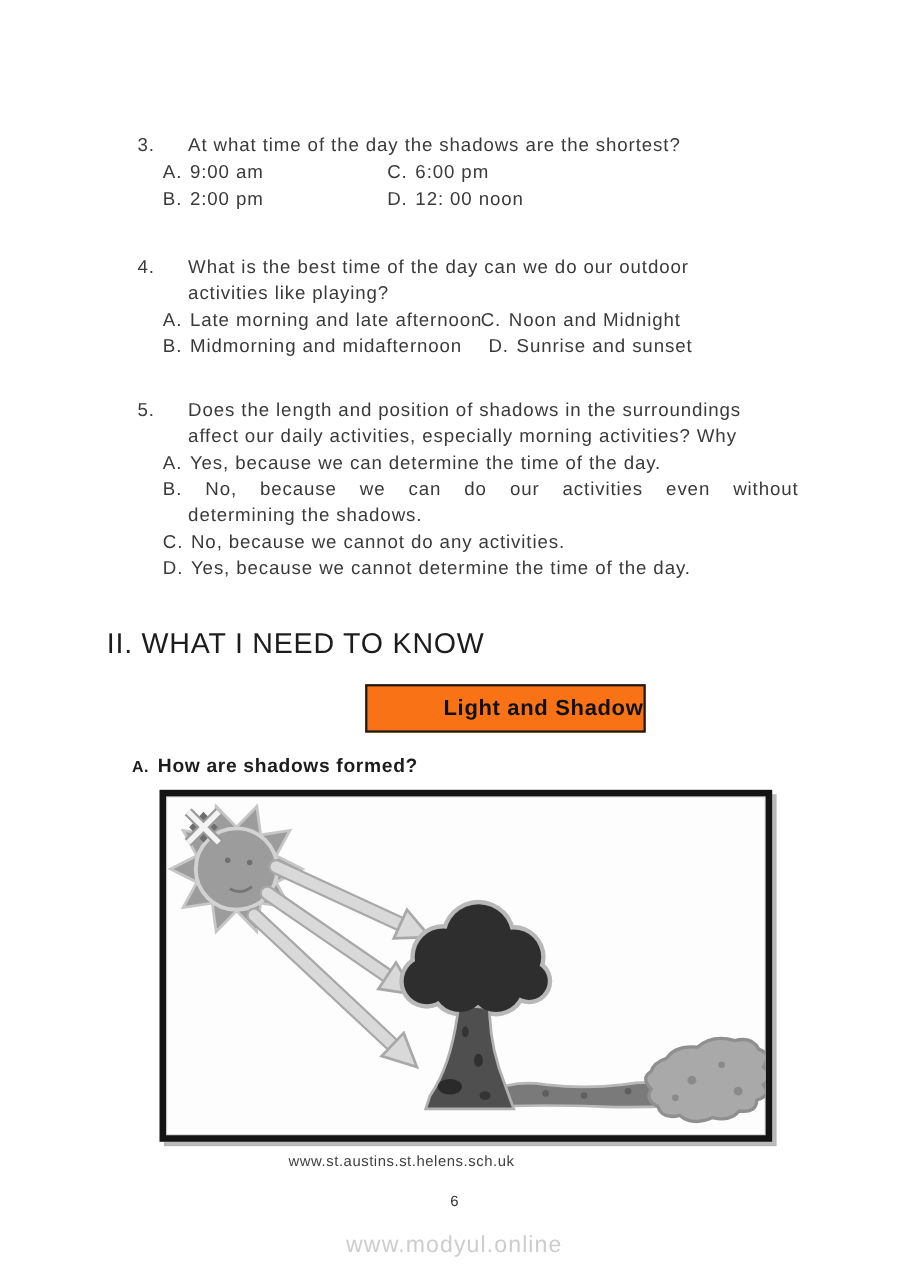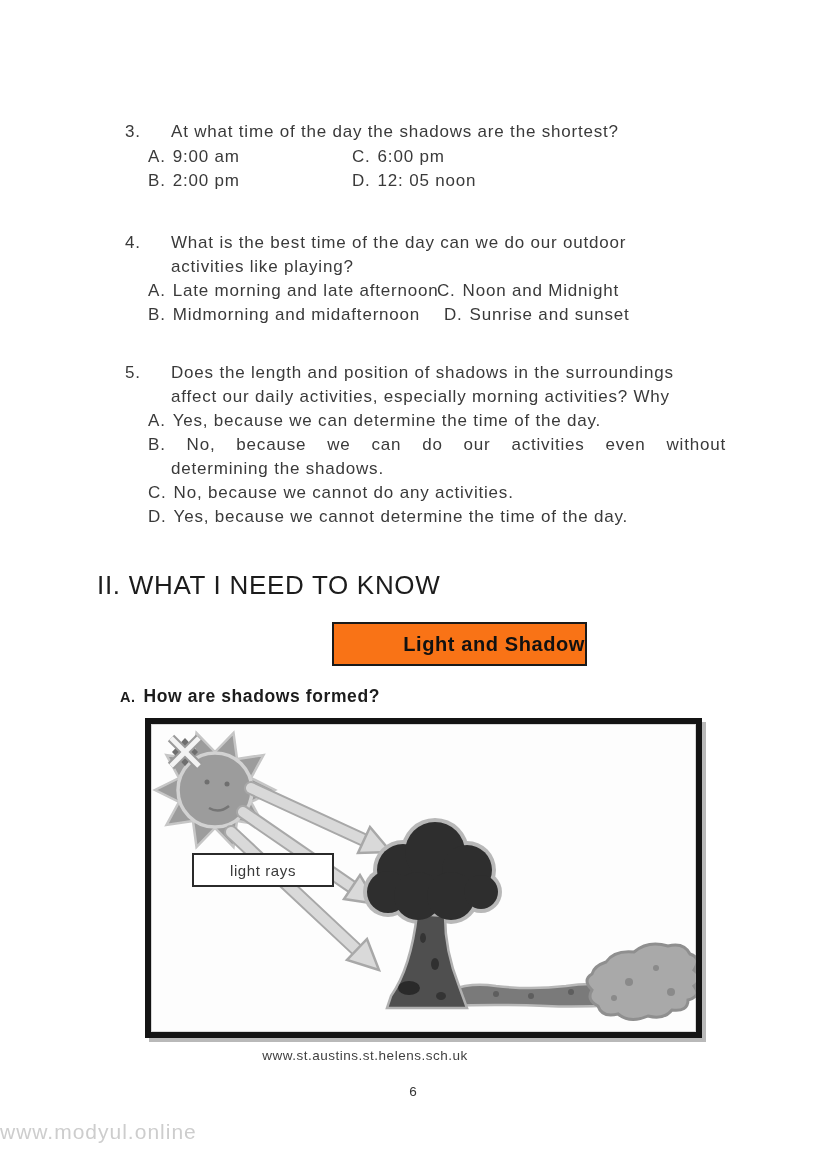--- a/index.html
+++ b/index.html
@@ -25,39 +25,39 @@
     border:6px solid #141414;background:#fdfdfd;
     box-shadow:4px 4px 0 #b9b9b9, inset 0 0 0 1px #d8d8d8;
   }
   .fig-label{
     position:absolute;background:#ffffff;border:2px solid #2a2a2a;
     display:flex;align-items:center;justify-content:center;
     font-size:15px;color:#3a3a3a;letter-spacing:0.6px;
   }
   .caption{left:0;top:1048px;width:730px;text-align:center;font-size:13.5px;color:#3f3f3f;letter-spacing:0.5px;}
   .page-number{left:0;top:1084px;width:826px;text-align:center;font-size:13.5px;color:#333;}
-  .watermark{left:0;top:1120px;width:826px;text-align:left;font-size:21px;color:#cdcdcd;letter-spacing:1px;}
+  .watermark{left:0;top:1120px;width:826px;text-align:center;font-size:21px;color:#cdcdcd;letter-spacing:1px;}
 </style>
 </head>
 <body>
 
 <div class="abs body-text" style="left:125px;top:120px;">3.</div>
 <div class="abs body-text" style="left:171px;top:120px;">At what time of the day the shadows are the shortest?</div>
 
 <div class="abs body-text" style="left:148px;top:145px;">
   <span class="opt-label">A.</span><span>9:00 am</span>
 </div>
 <div class="abs body-text" style="left:352px;top:145px;">
   <span class="opt-label">C.</span><span>6:00 pm</span>
 </div>
 <div class="abs body-text" style="left:148px;top:169px;">
   <span class="opt-label">B.</span><span>2:00 pm</span>
 </div>
 <div class="abs body-text" style="left:352px;top:169px;">
-  <span class="opt-label">D.</span><span>12: 05 noon</span>
+  <span class="opt-label">D.</span><span>12: 00 noon</span>
 </div>
 
 <div class="abs body-text" style="left:125px;top:231px;">4.</div>
 <div class="abs body-text" style="left:171px;top:231px;">What is the best time of the day can we do our outdoor</div>
 <div class="abs body-text" style="left:171px;top:255px;">activities like playing?</div>
 
 <div class="abs body-text" style="left:148px;top:279px;">
   <span class="opt-label">A.</span><span>Late morning and late afternoon</span>
 </div>
 <div class="abs body-text" style="left:437px;top:279px;">
@@ -171,20 +171,17 @@
           <circle cx="284" cy="128" r="30"></circle>
         <circle cx="316" cy="146" r="25"></circle>
           <circle cx="237" cy="168" r="21"></circle>
         <circle cx="267" cy="172" r="24"></circle>
           <circle cx="300" cy="172" r="24"></circle>
         <circle cx="330" cy="168" r="17"></circle>
       </g>
     </g>
   </svg>
 
-  <div class="fig-label" style="left:41px;top:129px;width:138px;height:30px;">
-    <span>light rays</span>
-  </div>
 </div>
 
 <div class="abs caption">www.st.austins.st.helens.sch.uk</div>
 <div class="abs page-number">6</div>
 <div class="abs watermark">www.modyul.online</div>
 
 </body></html>

